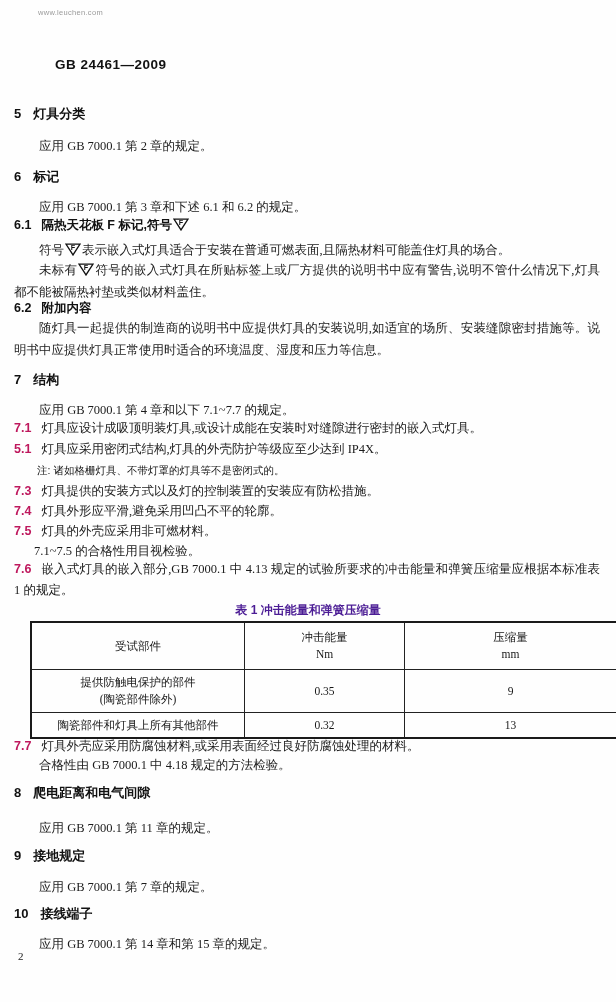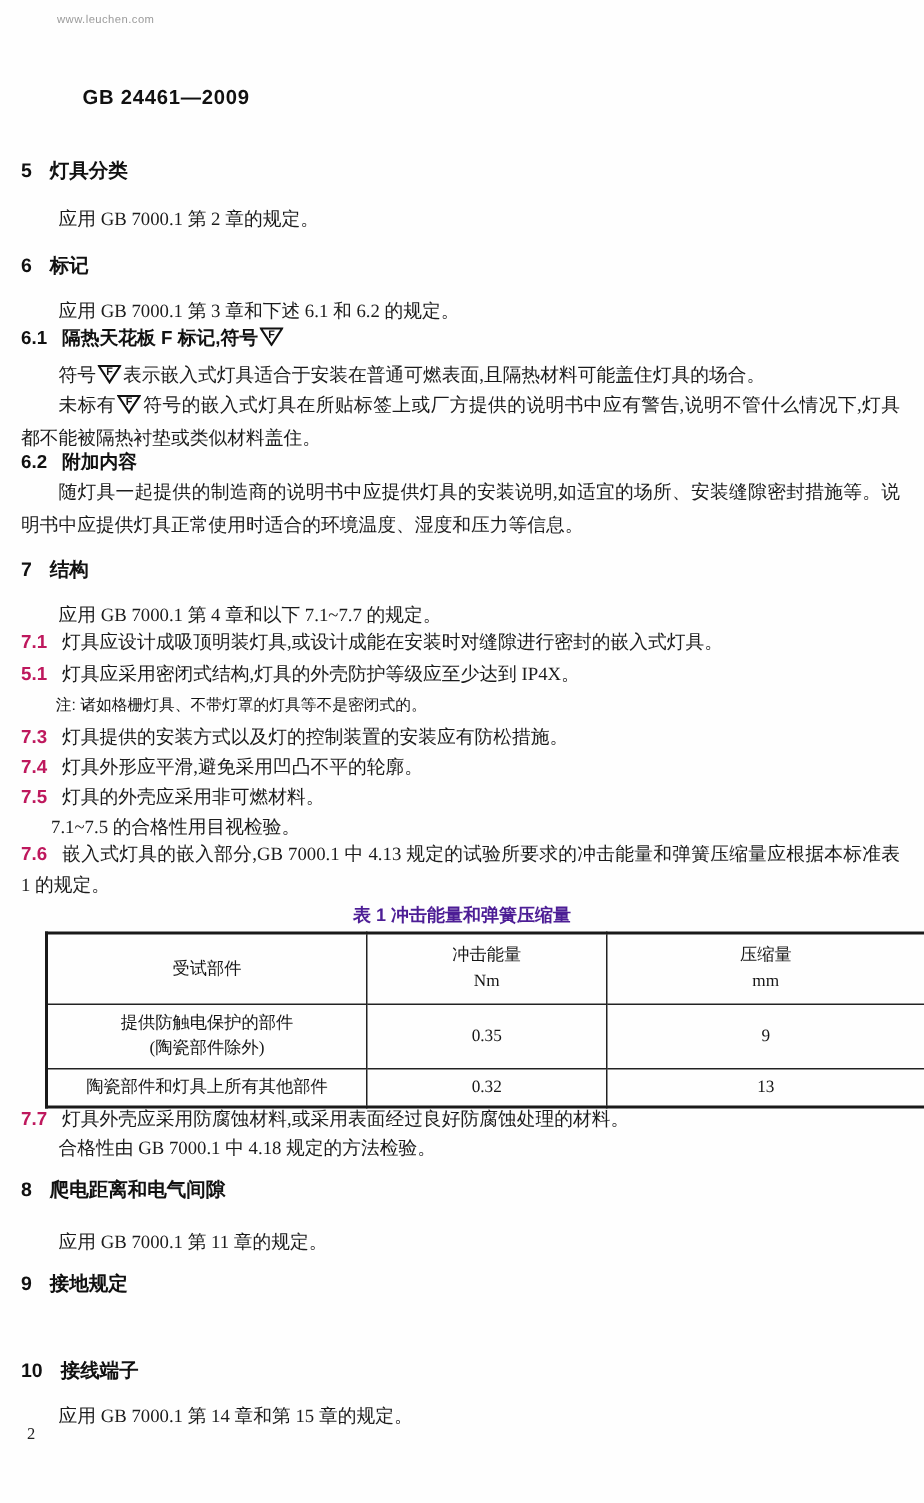--- a/index.html
+++ b/index.html
@@ -157,20 +157,21 @@
   <p class="abs body indent" style="top:754px">合格性由 GB 7000.1 中 4.18 规定的方法检验。</p>
 
   <div class="abs chapter" style="top:784px">
     <span class="num">8</span><span>爬电距离和电气间隙</span>
   </div>
   <p class="abs body indent" style="top:817px">应用 GB 7000.1 第 11 章的规定。</p>
 
   <div class="abs chapter" style="top:847px">
     <span class="num">9</span><span>接地规定</span>
   </div>
+  <p class="abs body indent" style="top:876px">应用 GB 7000.1 第 7 章的规定。</p>
 
   <div class="abs chapter" style="top:905px">
     <span class="num">10</span><span>接线端子</span>
   </div>
   <p class="abs body indent" style="top:933px">应用 GB 7000.1 第 14 章和第 15 章的规定。</p>
 
   <div class="pagenum">2</div>
 
 </div>
 

